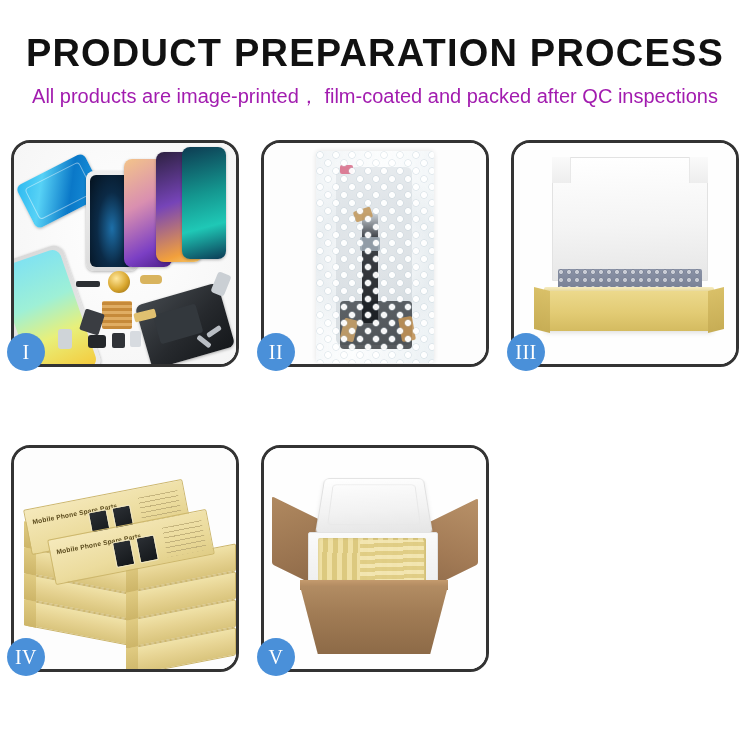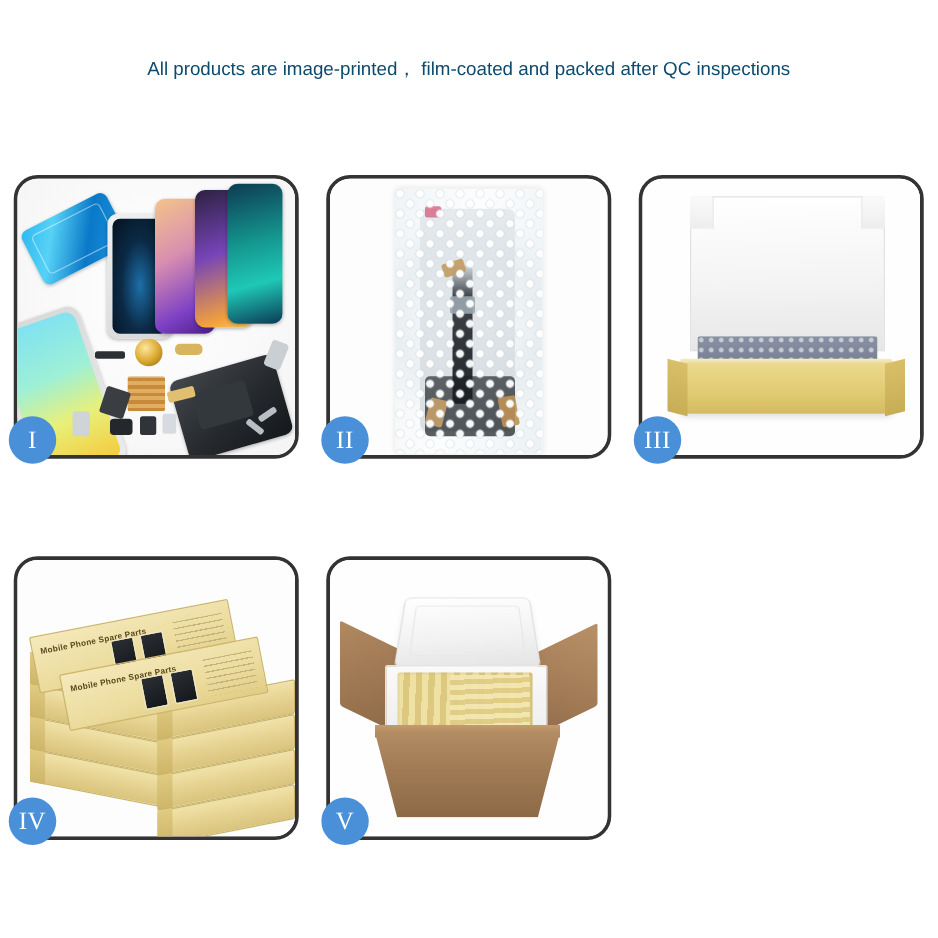--- a/index.html
+++ b/index.html
@@ -26,23 +26,23 @@
     font-size: 38px;
     font-weight: bold;
     letter-spacing: 1.2px;
     color: #111111;
     line-height: 1;
     margin: 0;
     white-space: nowrap;
   }
   .subtitle {
     font-family: "Liberation Sans", sans-serif;
-    font-size: 15px;
+    font-size: 20px;
     font-weight: normal;
-    color: #0c4a6e;
+    color: #a21caf;
     margin: 14px 0 0 0;
     line-height: 1;
     white-space: nowrap;
   }
 
   
   .grid {
     position: absolute;
     left: 11px;
     top: 140px;
@@ -403,20 +403,21 @@
   }
   .c6-tab2{
     position:absolute; left:64px; top:166px; width:18px; height:14px;
     background: rgba(120,92,62,.42); border-radius:1px;
   }
 </style>
 </head>
 <body>
 
 <div class="header">
+  <h1 class="title">PRODUCT PREPARATION PROCESS</h1>
   <p class="subtitle">All products are image-printed， film-coated and packed after QC inspections</p>
 </div>
 
 <div class="grid">
 
   <div class="panel">
     <div class="panel-inner p1">
       <div class="ph ph-blue"></div>
       <div class="ph ph-black"></div>
       <div class="ph ph-purple"></div>

